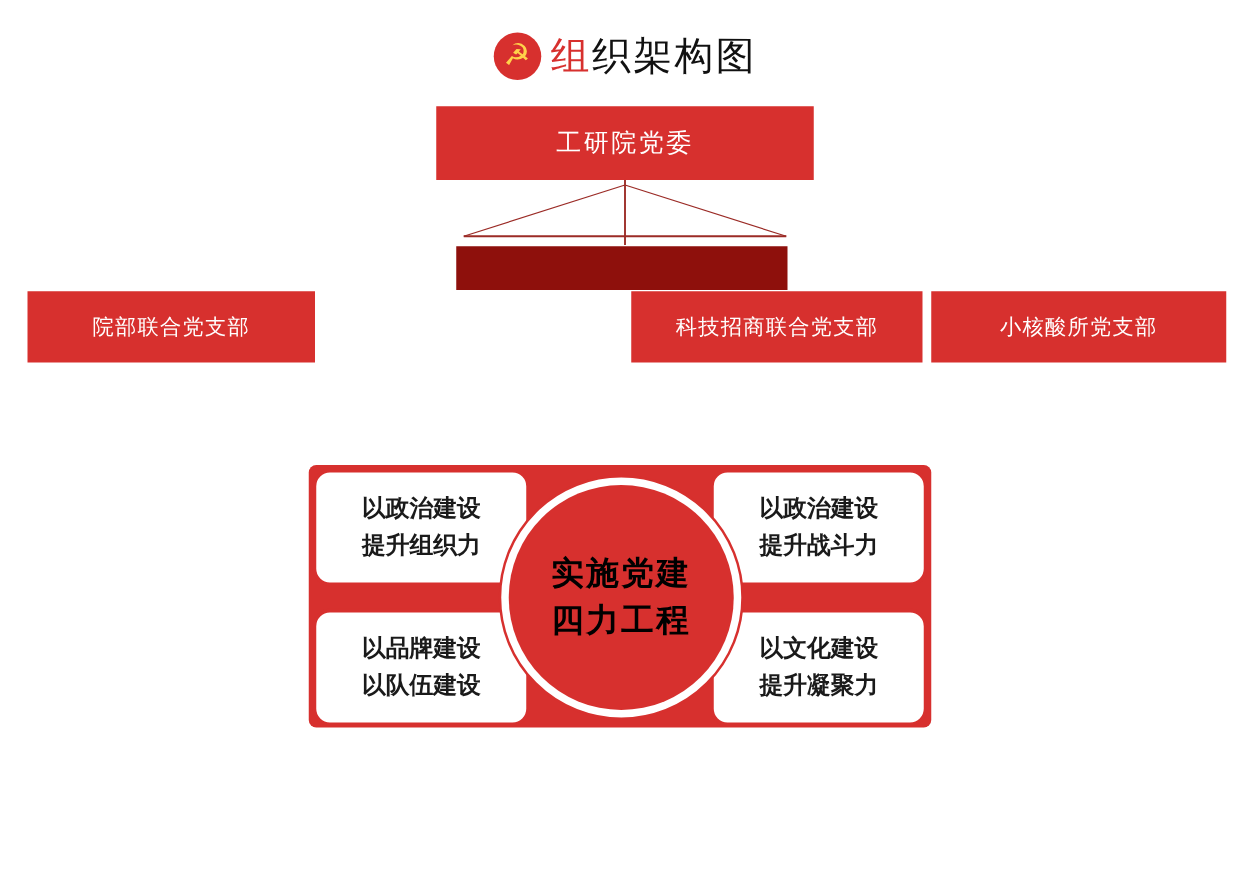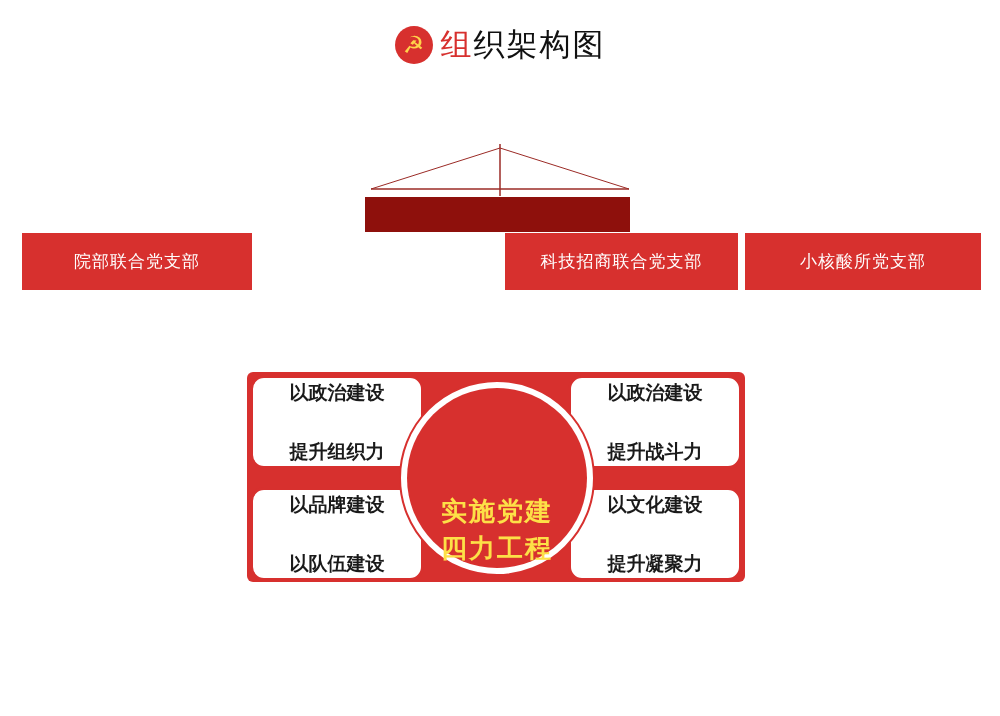--- a/index.html
+++ b/index.html
@@ -101,21 +101,21 @@
   }
   .force-card {
     position: absolute;
     background: #ffffff;
     border: 3px solid #d7302e;
     border-radius: 14px;
     box-sizing: border-box;
     display: flex;
     flex-direction: column;
     align-items: center;
-    justify-content: space-between;
+    justify-content: center;
     color: #1a1a1a;
     font-size: 19px;
     font-weight: bold;
     line-height: 1.55;
     text-align: center;
   }
   .force-tl { left: 250px; top: 375px; width: 174px; height: 94px; }
   .force-tr { left: 568px; top: 375px; width: 174px; height: 94px; }
   .force-bl { left: 250px; top: 487px; width: 174px; height: 94px; }
   .force-br { left: 568px; top: 487px; width: 174px; height: 94px; }
@@ -135,22 +135,22 @@
     position: absolute;
     left: 6px;
     top: 6px;
     right: 6px;
     bottom: 6px;
     background: #d7302e;
     border-radius: 50%;
     display: flex;
     flex-direction: column;
     align-items: center;
-    justify-content: flex-end;
-    color: #fde047;
+    justify-content: center;
+    color: #000000;
     font-size: 26px;
     font-weight: bold;
     line-height: 1.45;
     letter-spacing: 2px;
     text-align: center;
   }
 </style>
 </head>
 <body>
 
@@ -161,20 +161,21 @@
     <div class="logo-text"><span class="red-char">组</span><span>织架构图</span></div>
   </div>
 
   <svg class="connector-svg">
     <line x1="500" y1="144" x2="500" y2="196" stroke="#9b2b26" stroke-width="1.5"></line>
     <line x1="500" y1="148" x2="371" y2="189" stroke="#9b2b26" stroke-width="1"></line>
     <line x1="500" y1="148" x2="629" y2="189" stroke="#9b2b26" stroke-width="1"></line>
     <line x1="371" y1="189" x2="629" y2="189" stroke="#9b2b26" stroke-width="1.5"></line>
   </svg>
 
+  <div class="node root-node">工研院党委</div>
 
   <div class="mid-bar"></div>
 
   <div class="node branch branch-0">院部联合党支部</div>
   <div class="node branch branch-2">科技招商联合党支部</div>
   <div class="node branch branch-3">小核酸所党支部</div>
 
   <div class="forces-backdrop"></div>
 
   <div class="force-card force-tl">

